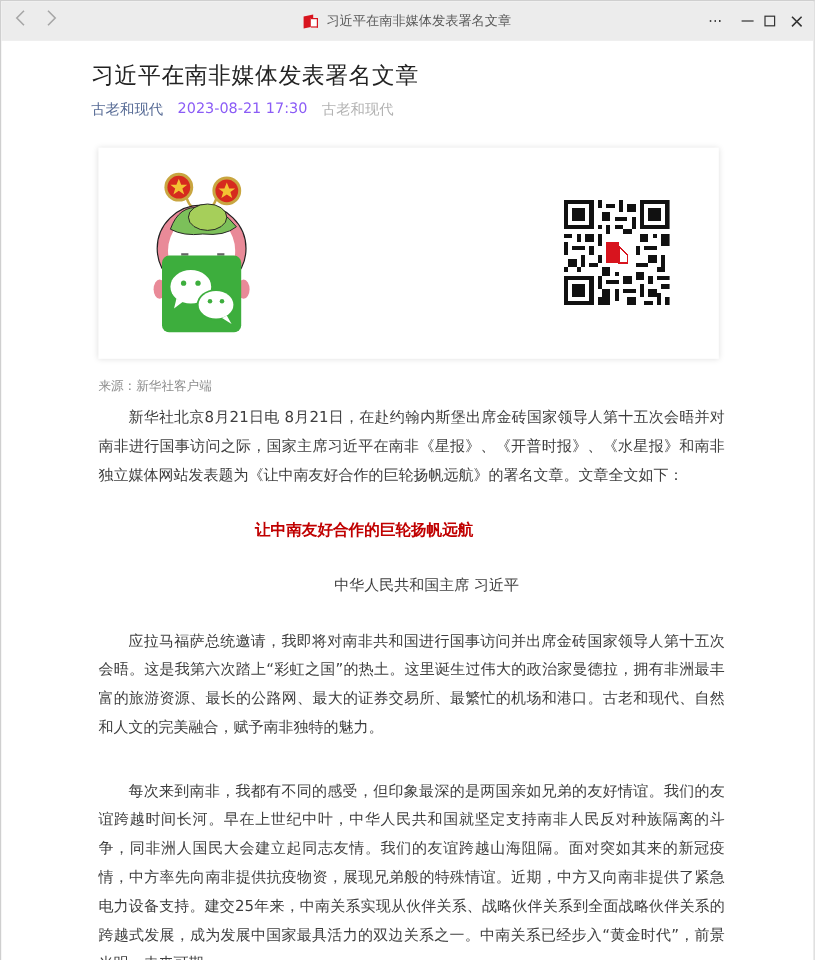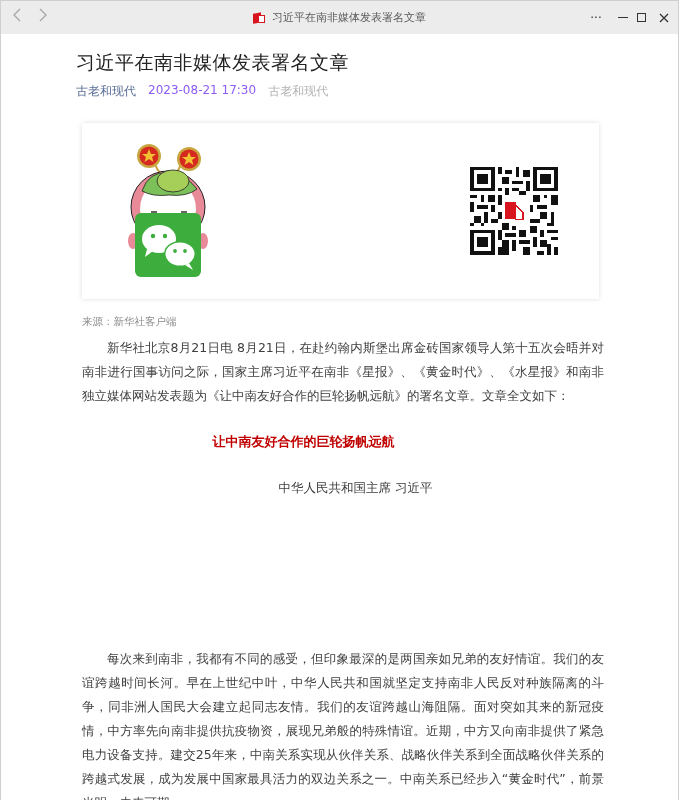--- a/index.html
+++ b/index.html
@@ -187,18 +187,19 @@
             <rect x="22" y="22" width="1" height="3"></rect>
             <rect x="24" y="23" width="1" height="2"></rect>
         </g>
         <rect x="9" y="9" width="7" height="7" fill="#fff"></rect>
         <path d="M10 10 L13 10 L13 15 L10 15 Z" fill="#d8141e"></path>
         <path d="M13 11 L15 13 L15 15 L13 15 Z" fill="#fff" stroke="#d8141e" stroke-width="0.4"></path>
       </svg>
     </div>
     <div class="source">来源：新华社客户端</div>
 
-    <p class="para p1">新华社北京8月21日电 8月21日，在赴约翰内斯堡出席金砖国家领导人第十五次会晤并对南非进行国事访问之际，国家主席习近平在南非《星报》、《黄金时代》、《水星报》和南非独立媒体网站发表题为《让中南友好合作的巨轮扬帆远航》的署名文章。文章全文如下：</p>
+    <p class="para p1">新华社北京8月21日电 8月21日，在赴约翰内斯堡出席金砖国家领导人第十五次会晤并对南非进行国事访问之际，国家主席习近平在南非《星报》、《开普时报》、《水星报》和南非独立媒体网站发表题为《让中南友好合作的巨轮扬帆远航》的署名文章。文章全文如下：</p>
     <div class="subtitle">让中南友好合作的巨轮扬帆远航</div>
     <div class="byline">中华人民共和国主席 习近平</div>
+    <p class="para p2">应拉马福萨总统邀请，我即将对南非共和国进行国事访问并出席金砖国家领导人第十五次会晤。这是我第六次踏上“彩虹之国”的热土。这里诞生过伟大的政治家曼德拉，拥有非洲最丰富的旅游资源、最长的公路网、最大的证券交易所、最繁忙的机场和港口。古老和现代、自然和人文的完美融合，赋予南非独特的魅力。</p>
     <p class="para p3">每次来到南非，我都有不同的感受，但印象最深的是两国亲如兄弟的友好情谊。我们的友谊跨越时间长河。早在上世纪中叶，中华人民共和国就坚定支持南非人民反对种族隔离的斗争，同非洲人国民大会建立起同志友情。我们的友谊跨越山海阻隔。面对突如其来的新冠疫情，中方率先向南非提供抗疫物资，展现兄弟般的特殊情谊。近期，中方又向南非提供了紧急电力设备支持。建交25年来，中南关系实现从伙伴关系、战略伙伴关系到全面战略伙伴关系的跨越式发展，成为发展中国家最具活力的双边关系之一。中南关系已经步入“黄金时代”，前景光明，未来可期。</p>
   </div>
 </div>
 
 </body></html>

